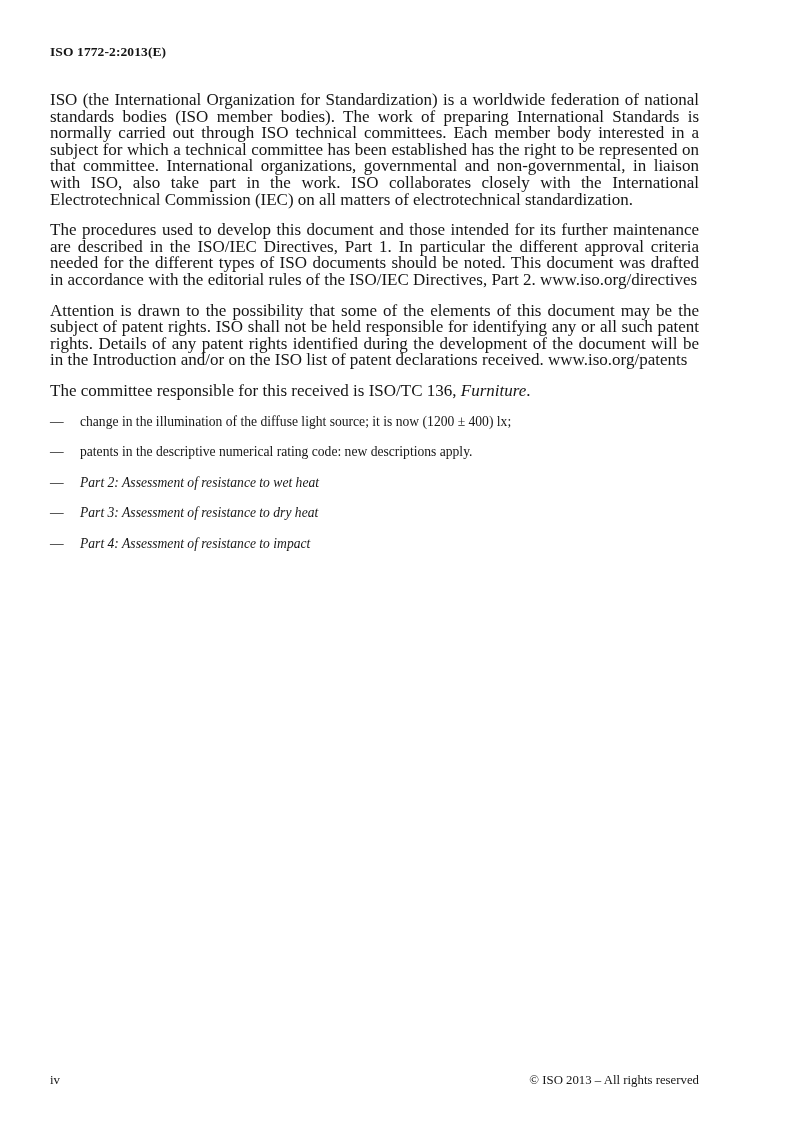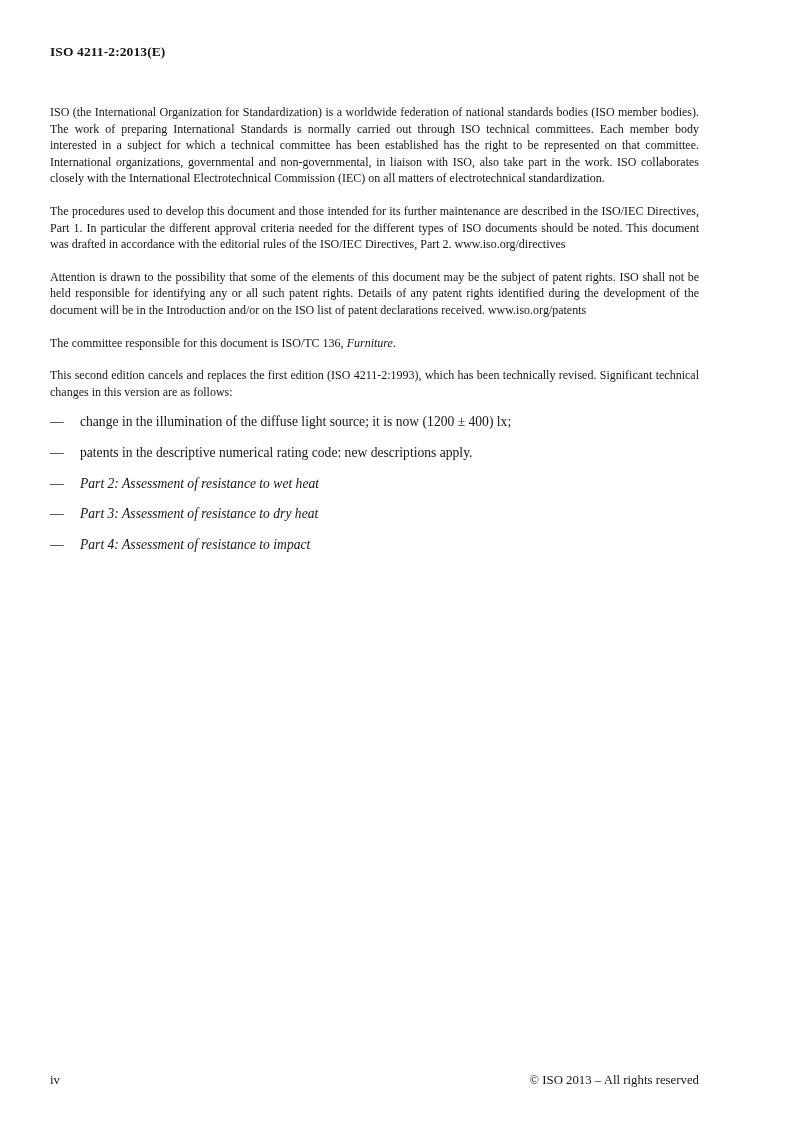--- a/index.html
+++ b/index.html
@@ -27,24 +27,24 @@
   .title {
     font-size: 22px;
     font-weight: bold;
     margin: 52px 0 0 0;
     letter-spacing: 0.2px;
   }
   .body-text {
     margin-top: 28px;
   }
   .para {
-    font-size: 12px;
+    font-size: 17px;
     line-height: 16.6px;
     text-align: justify;
-    margin: 16px 0 14px 0;
+    margin: 4px 0 14px 0;
   }
   .bullet {
     display: flex;
     font-size: 13.6px;
     line-height: 16.6px;
     margin: 0 0 14px 0;
   }
   .bullet .dash {
     flex: 0 0 30px;
   }
@@ -61,35 +61,34 @@
     font-size: 12.8px;
   }
   .footer .page-num { }
   .footer .copyright { }
 </style>
 </head>
 <body>
 
 <div class="page">
 
-  <div class="doc-id">ISO 4211-2:2013(E)</div>
+  <div class="doc-id">ISO 1772-2:2013(E)</div>
 
 
   <div class="body-text">
 
     <p class="para">ISO (the International Organization for Standardization) is a worldwide federation of national standards bodies (ISO member bodies). The work of preparing International Standards is normally carried out through ISO technical committees. Each member body interested in a subject for which a technical committee has been established has the right to be represented on that committee. International organizations, governmental and non-governmental, in liaison with ISO, also take part in the work. ISO collaborates closely with the International Electrotechnical Commission (IEC) on all matters of electrotechnical standardization.</p>
 
     <p class="para">The procedures used to develop this document and those intended for its further maintenance are described in the ISO/IEC Directives, Part 1.  In particular the different approval criteria needed for the different types of ISO documents should be noted.  This document was drafted in accordance with the editorial rules of the ISO/IEC Directives, Part 2.  www.iso.org/directives</p>
 
     <p class="para">Attention is drawn to the possibility that some of the elements of this document may be the subject of patent rights. ISO shall not be held responsible for identifying any or all such patent rights.  Details of any patent rights identified during the development of the document will be in the Introduction and/or on the ISO list of patent declarations received.  www.iso.org/patents</p>
 
 
-    <p class="para"><span>The committee responsible for this document is ISO/TC 136, </span><span class="italic">Furniture</span><span>.</span></p>
+    <p class="para"><span>The committee responsible for this received is ISO/TC 136, </span><span class="italic">Furniture</span><span>.</span></p>
 
-    <p class="para">This second edition cancels and replaces the first edition (ISO 4211-2:1993), which has been technically revised. Significant technical changes in this version are as follows:</p>
 
     <div class="bullet">
       <span class="dash">—</span>
       <span class="bullet-text">change in the illumination of the diffuse light source; it is now (1200 ± 400) lx;</span>
     </div>
 
     <div class="bullet">
       <span class="dash">—</span>
       <span class="bullet-text">patents in the descriptive numerical rating code: new descriptions apply.</span>
     </div>

